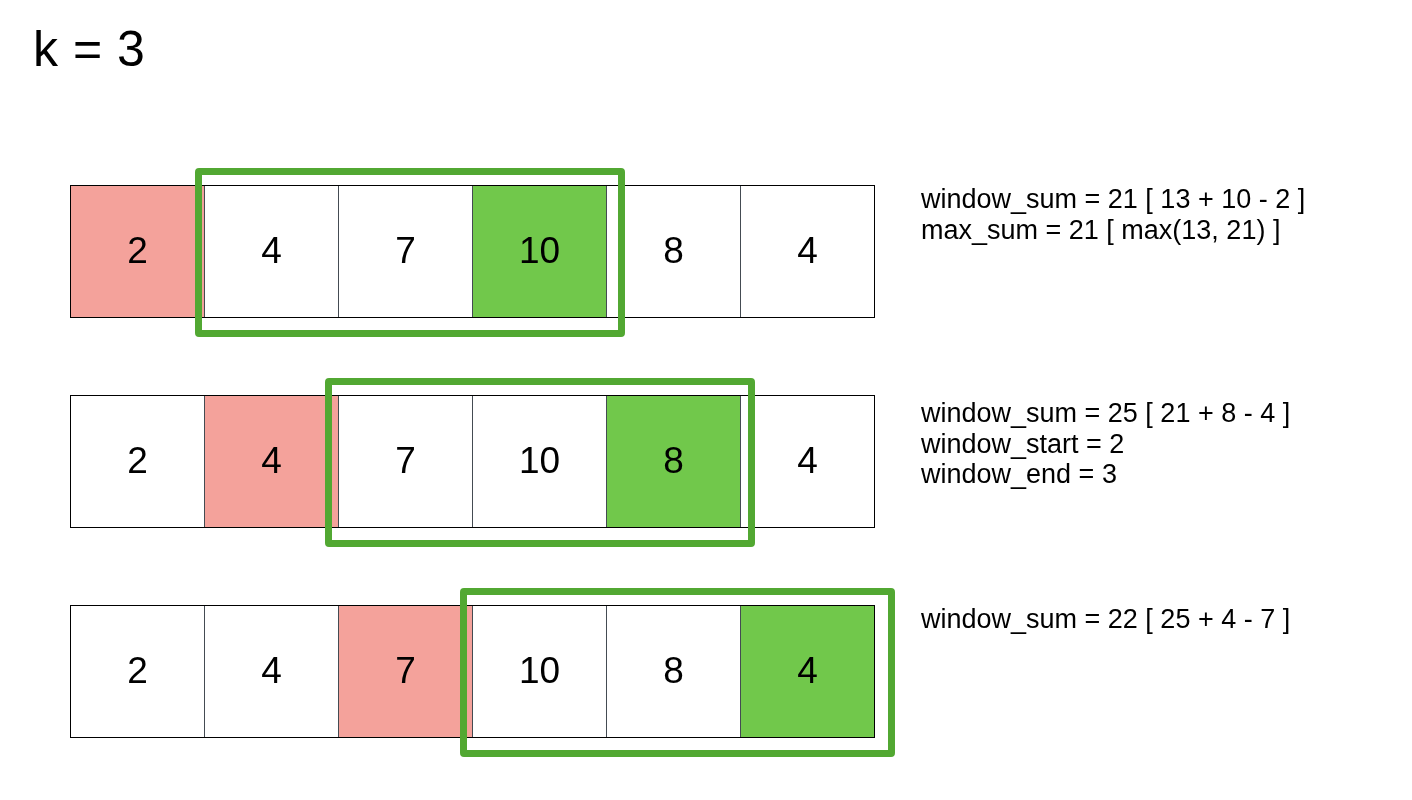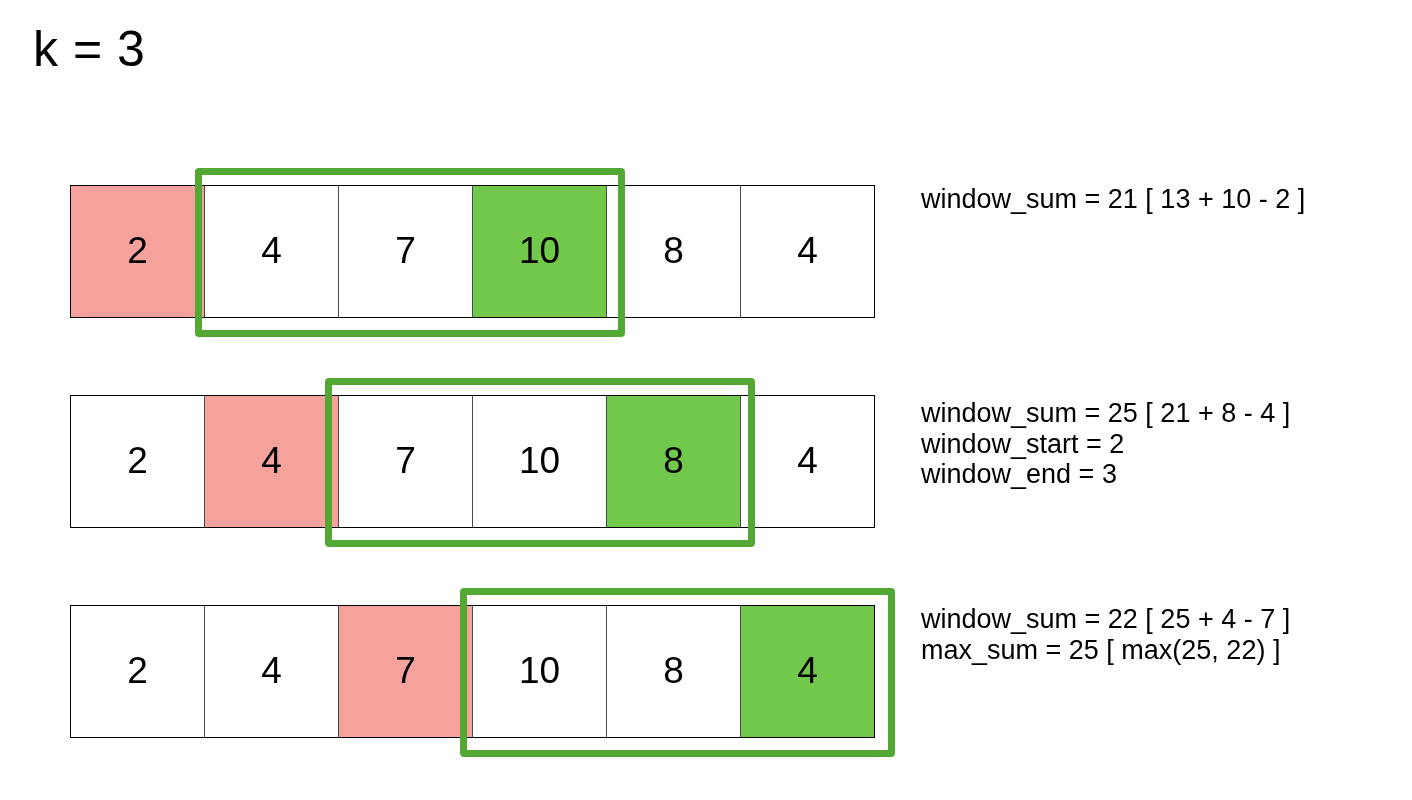--- a/index.html
+++ b/index.html
@@ -120,21 +120,21 @@
           <span class="cell-value">10</span>
         </div>
         <div class="array-cell">
           <span class="cell-value">8</span>
         </div>
         <div class="array-cell">
           <span class="cell-value">4</span>
         </div>
       </div>
       <div class="window-outline" style="left: 195px; top: 168px; width: 430px; height: 169px;"></div>
-      <div class="annotations" style="top: 184px;"><span class="ann-line">window_sum = 21 [ 13 + 10 - 2 ]</span></div>
+      <div class="annotations" style="top: 184px;"><span class="ann-line">window_sum = 21 [ 13 + 10 - 2 ]</span><span class="ann-line">max_sum = 21 [ max(13, 21) ]</span></div>
     </div>
     <div class="step-row">
       <div class="array-table" style="top: 395px;">
         <div class="array-cell">
           <span class="cell-value">2</span>
         </div>
         <div class="array-cell fill-red">
           <span class="cell-value">4</span>
         </div>
         <div class="array-cell">
@@ -168,15 +168,15 @@
           <span class="cell-value">10</span>
         </div>
         <div class="array-cell">
           <span class="cell-value">8</span>
         </div>
         <div class="array-cell fill-green">
           <span class="cell-value">4</span>
         </div>
       </div>
       <div class="window-outline" style="left: 460px; top: 588px; width: 435px; height: 169px;"></div>
-      <div class="annotations" style="top: 604px;"><span class="ann-line">window_sum = 22 [ 25 + 4 - 7 ]</span><span class="ann-line">max_sum = 25 [ max(25, 22) ]</span></div>
+      <div class="annotations" style="top: 604px;"><span class="ann-line">window_sum = 22 [ 25 + 4 - 7 ]</span></div>
     </div>
   </div>
 
 </body></html>

